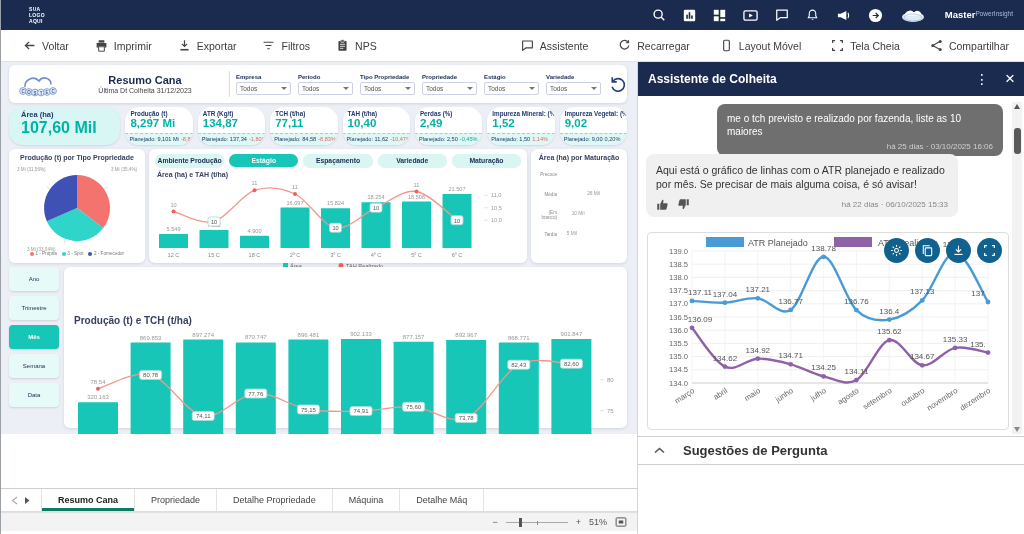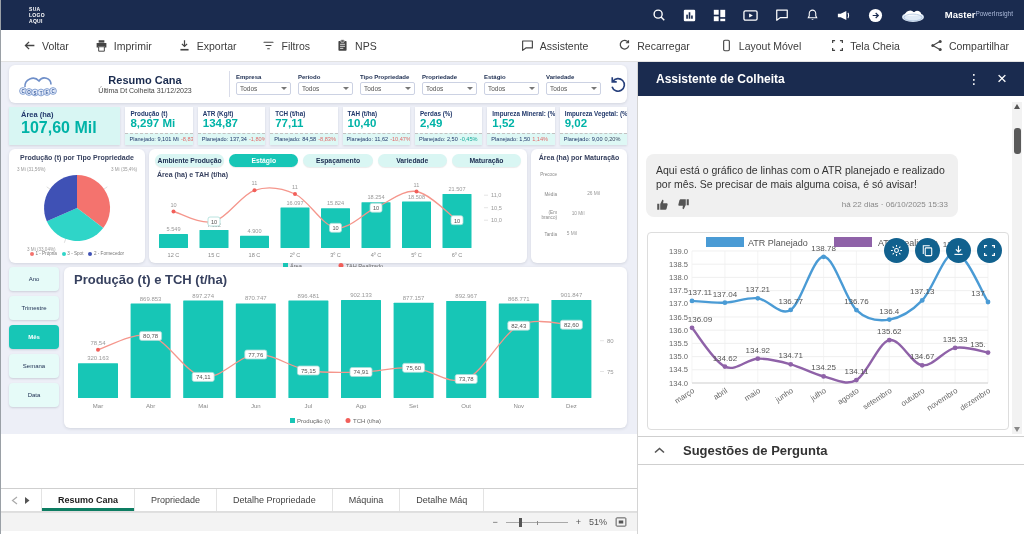--- a/index.html
+++ b/index.html
@@ -36,21 +36,21 @@
   .vsep { width:1px; height:26px; background:#d9dce9; margin:0 6px; }
   .filters { display:flex; gap:7px; align-items:center; }
   .filter { width:55px; }
   .filter .flabel { font-size:6px; font-weight:bold; color:#1a2b4f; margin-bottom:2px; }
   .selectbox { height:13px; border:1px solid #ccd2e3; border-radius:2px; font-size:6.5px; color:#555; display:flex; align-items:center; justify-content:space-between; padding:0 3px; background:#fff; cursor:pointer; }
   .caret { width:0; height:0; border-left:3px solid transparent; border-right:3px solid transparent; border-top:3.5px solid #777; }
   .resetbtn { margin-left:8px; cursor:pointer; display:flex; }
 
   
   .kpirow { position:absolute; left:8px; top:45px; width:618px; height:38px; display:flex; gap:5px; }
-  .kpi { flex:1; background:#fff; border-radius:0; box-shadow:0 1px 2px rgba(60,64,90,.15); overflow:hidden; display:flex; flex-direction:column; }
+  .kpi { flex:1; background:#fff; border-radius:14px; box-shadow:0 1px 2px rgba(60,64,90,.15); overflow:hidden; display:flex; flex-direction:column; }
   .kpi.first { flex:1.55; background:#d8f6f3; justify-content:center; padding-left:7px; }
   .kpi.first .kpi-label { font-size:7.5px; }
   .kpi.first .kpi-value { font-size:16px; }
   .kpi-label { font-size:6.3px; font-weight:bold; color:#21386b; padding:3px 5px 0; white-space:nowrap; }
   .kpi-value { font-size:11.5px; font-weight:bold; color:#00b3a7; padding:0 5px; flex:1; }
   .kpi-plan { background:#def8f5; border-top:1px dashed #c2c2c2; font-size:5.6px; color:#21386b; padding:2px 4px 3px; white-space:nowrap; }
   .d { margin-left:2px; }
   .d.neg { color:#e06a6a; }
   .d.pos { color:#18a999; }
   .d.neu { color:#3c4a63; }
@@ -75,39 +75,39 @@
   .matbararea { flex:1; position:relative; height:15px; }
   .matbar { height:15px; background:#9c3f6b; border-radius:1px; position:relative; }
   .matval-in { position:absolute; right:2px; top:4px; font-size:4.8px; color:#fff; font-weight:bold; }
   .matval-out { position:absolute; top:4px; font-size:4.8px; color:#999; }
 
   
   .periodcol { position:absolute; left:8px; top:205px; width:50px; }
   .pbtn { background:#e6fbf8; border-radius:4px; font-size:6px; color:#1a2b4f; text-align:center; padding:9px 0; margin-bottom:5px; box-shadow:0 1px 2px rgba(60,64,90,.18); cursor:pointer; }
   .pbtn.active { background:#17c6b6; color:#fff; font-weight:bold; }
   .bigcard { left:63px; top:205px; width:563px; height:161px; }
-  .bigtitle { font-size:13px; font-weight:bold; color:#37415f; padding:5px 0 0 10px; }
+  .bigtitle { font-size:10px; font-weight:bold; color:#37415f; padding:5px 0 0 10px;margin-top:43px; }
 
   
   .belowdash { position:absolute; left:0; top:434px; width:636px; height:100px; background:#fff; }
   .tabbar { position:absolute; left:0; top:488px; width:636px; height:24px; background:#fff; border-top:1px solid #cfcfcf; border-bottom:1px solid #dedede; display:flex; align-items:stretch; font-size:9px; color:#444; }
   .navarrows { display:flex; align-items:center; gap:6px; padding:0 10px; }
   .ftab { display:flex; align-items:center; padding:0 16px; border-right:1px solid #e3e3e3; position:relative; cursor:pointer; white-space:nowrap; }
   .ftab.first { border-left:1px solid #e3e3e3; }
   .ftab.active { font-weight:bold; color:#222; }
   .ftab.active::after { content:""; position:absolute; left:0; right:0; bottom:0; height:3px; background:#0d7d62; }
   .statusbar { position:absolute; left:0; top:512px; width:636px; height:19px; background:#f3f3f3; border-top:1px solid #e0e0e0; display:flex; align-items:center; justify-content:flex-end; gap:8px; padding-right:10px; font-size:9px; color:#555; }
   .sld { position:relative; width:62px; height:9px; }
   .sld .track { position:absolute; left:0; right:0; top:4px; height:1.5px; background:#a9a9a9; }
   .sld .thumb { position:absolute; left:22%; top:0; width:3px; height:9px; background:#555; cursor:pointer; }
   .sld .mid { position:absolute; left:50%; top:3px; width:1px; height:4px; background:#888; }
 
   
   .chat { position:absolute; left:636px; top:62px; width:388px; height:472px; background:#fff; border-left:1px solid #d4d4d4; }
-  .chathead { position:absolute; left:0; top:0; width:100%; height:34px; background:#1a2b4f; color:#fff; display:flex; align-items:center; padding:0 18px; }
+  .chathead { position:absolute; left:0; top:0; width:100%; height:34px; background:#1a2b4f; color:#fff; display:flex; align-items:center; padding:0 10px; }
   .chathead .htitle { font-size:12px; font-weight:bold; }
   .chathead .hbtns { margin-left:auto; display:flex; align-items:center; gap:16px; font-size:14px; }
   .chathead .hbtn { cursor:pointer; }
 
   .msgs { position:absolute; left:0; top:34px; width:100%; height:340px; overflow:hidden; }
   .bubble-user { position:absolute; right:22px; top:8px; width:286px; background:#6f6f6f; color:#fff; border-radius:8px; padding:8px 10px 5px; }
   .bubble-user .msg { font-size:10px; line-height:1.3; }
   .bubble-user .time { font-size:8px; color:#cfcfcf; text-align:right; margin-top:4px; }
   .bubble-bot { position:absolute; left:8px; top:58px; width:312px; background:#f0f0f0; color:#333; border-radius:8px; padding:9px 10px 6px; }
   .bubble-bot .msg { font-size:10.5px; line-height:1.35; }
@@ -663,20 +663,24 @@
   <div class="chat">
     <div class="chathead">
       <span class="htitle">Assistente de Colheita</span>
       <span class="hbtns">
         <span class="hbtn">⋮</span>
         <span class="hbtn" style="font-size:17px;">×</span>
       </span>
     </div>
 
     <div class="msgs">
+      <div class="bubble-user">
+        <div class="msg">me o tch previsto e realizado por fazenda, liste as 10 maiores</div>
+        <div class="time">há 25 dias · 03/10/2025 16:06</div>
+      </div>
       <div class="bubble-bot">
         <div class="msg">Aqui está o gráfico de linhas com o ATR planejado e realizado por mês. Se precisar de mais alguma coisa, é só avisar!</div>
         <div class="foot">
           <span class="thumbs">
             <span>
                 <svg width="13" height="13" viewBox="0 0 16 16" fill="#555">
                   <path d="M1.5 7h2.6v7.5H1.5zM5.2 14.5v-7l2.6-5.2c.9 0 1.5.7 1.4 1.5L8.7 6.4h4.4c.8 0 1.4.8 1.2 1.6l-1.3 5.1c-.2.9-1 1.4-1.9 1.4z"></path>
                 </svg>
               </span>
             <span>

